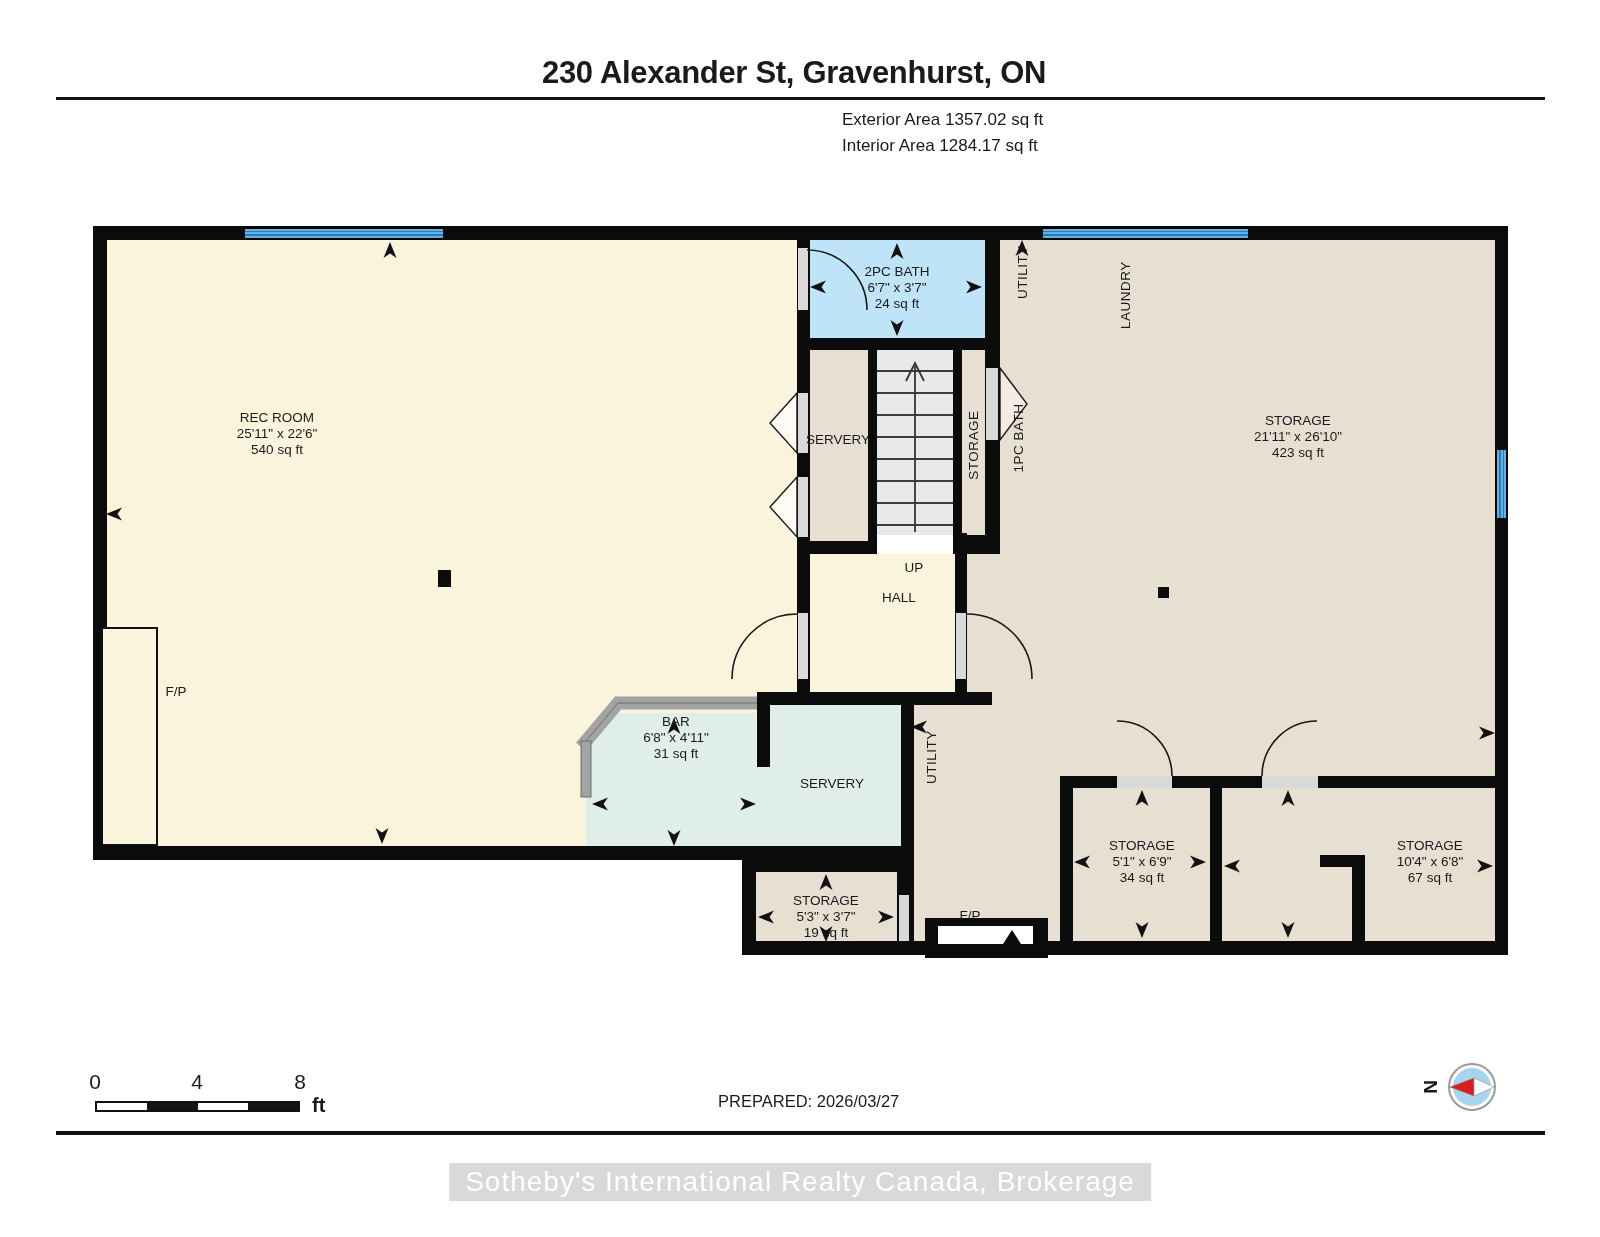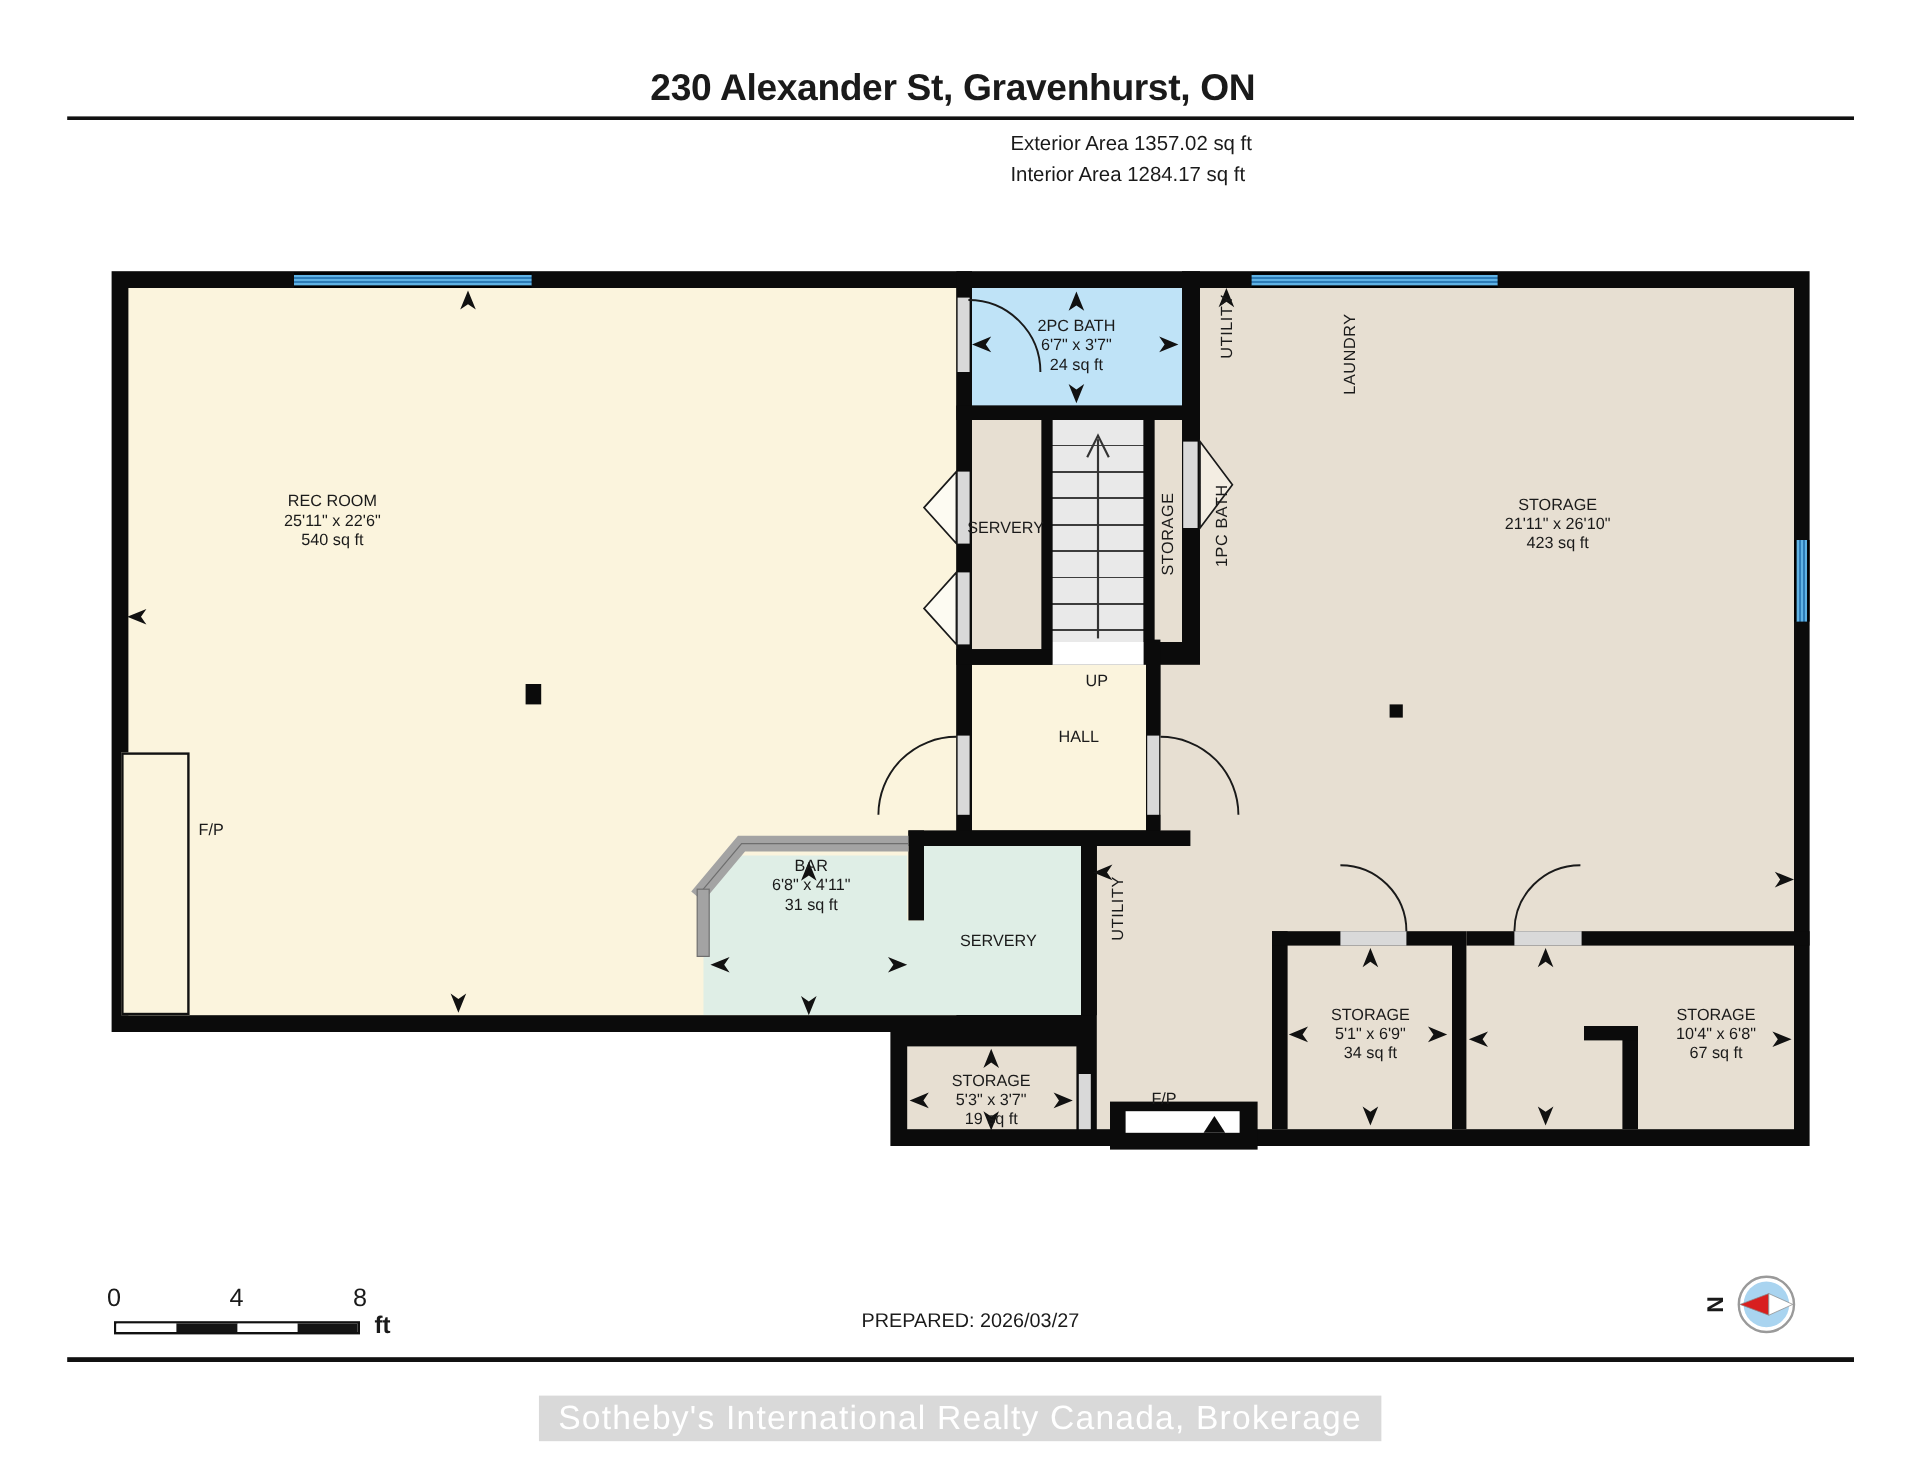--- a/index.html
+++ b/index.html
@@ -174,21 +174,21 @@
     <div>6'7" x 3'7"</div>
     <div>24 sq ft</div>
   </div>
   <div class="room-label" style="left:838px;top:432px">SERVERY</div>
   <div class="room-label" style="left:1298px;top:413px">
     <div>STORAGE</div>
     <div>21'11" x 26'10"</div>
     <div>423 sq ft</div>
   </div>
   <div class="room-label" style="left:914px;top:560px">UP</div>
-  <div class="room-label" style="left:899px;top:606px">HALL</div>
+  <div class="room-label" style="left:899px;top:590px">HALL</div>
   <div class="room-label" style="left:676px;top:714px">
     <div>BAR</div>
     <div>6'8" x 4'11"</div>
     <div>31 sq ft</div>
   </div>
   <div class="room-label" style="left:832px;top:776px">SERVERY</div>
   <div class="room-label" style="left:176px;top:684px">F/P</div>
   <div class="room-label" style="left:970px;top:908px">F/P</div>
   <div class="room-label" style="left:826px;top:893px">
     <div>STORAGE</div>

